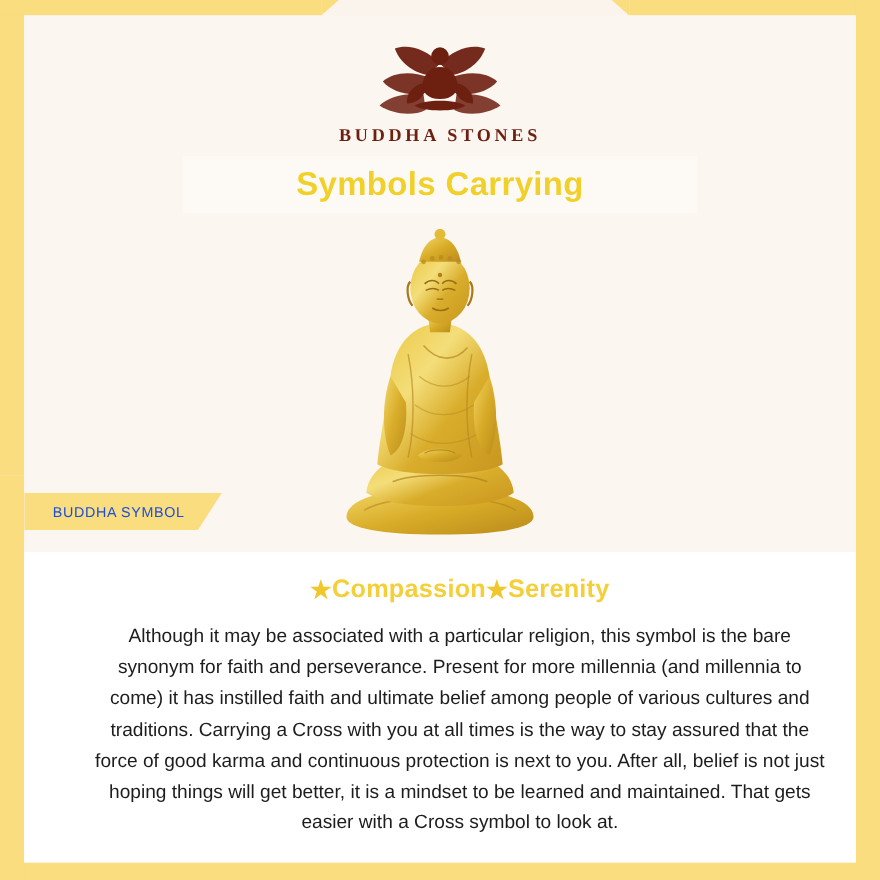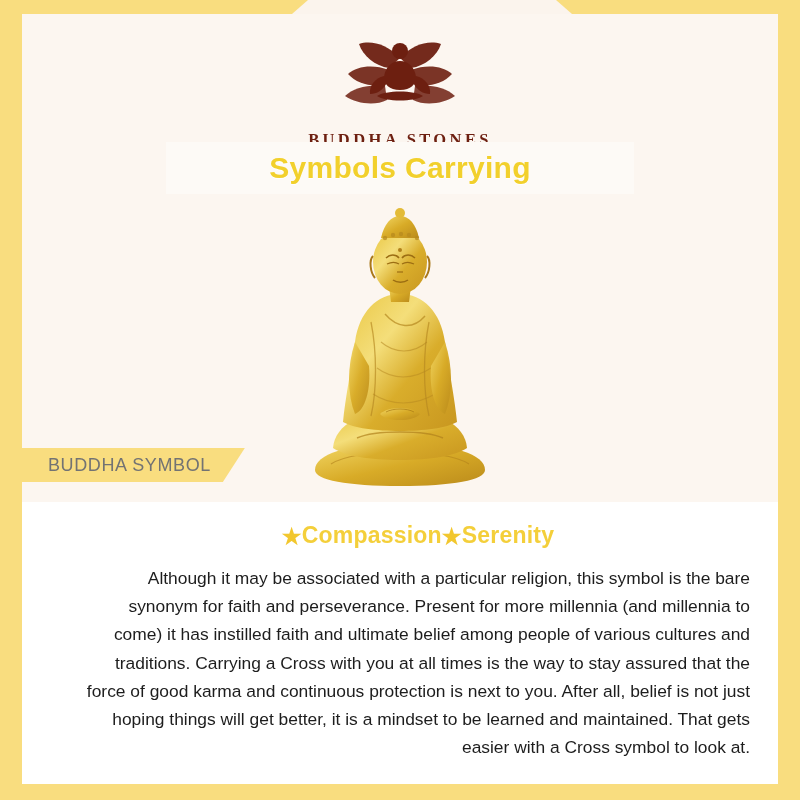--- a/index.html
+++ b/index.html
@@ -83,21 +83,21 @@
     top: 14px;
     text-align: center;
   }
   .logo-mark {
     width: 170px;
     height: 82px;
     margin: 0 auto;
     display: block;
   }
   .brand-name {
-    margin-top: 20px;
+    margin-top: 3px;
     font-size: 16.5px;
     letter-spacing: 3.4px;
     color: #6d1f10;
     font-weight: bold;
     font-family: "Liberation Serif", serif;
   }
 
   
   .title-band {
     position: absolute;
@@ -136,22 +136,22 @@
     left: 0;
     top: 434px;
     height: 34px;
     padding: 0 34px 0 26px;
     background: #f9dd7f;
     display: flex;
     align-items: center;
     clip-path: polygon(0 0, 100% 0, calc(100% - 22px) 100%, 0 100%);
   }
   .symbol-tag-label {
-    font-size: 18px;
-    color: #737373;
+    font-size: 13px;
+    color: #1d4ed8;
     letter-spacing: 0.6px;
   }
 
   
   .lower-panel {
     position: absolute;
     left: 0; right: 0;
     top: 488px;
     bottom: 0;
     background: #ffffff;
@@ -170,21 +170,21 @@
     color: #f2c72e;
     font-size: 22px;
     vertical-align: -1px;
   }
 
   .body-text {
     margin: 14px 28px 0 28px;
     font-size: 17.4px;
     line-height: 1.62;
     color: #1d1d1d;
-    text-align: right;
+    text-align: center;
     font-family: "Liberation Sans", sans-serif;
   }
 </style>
 </head>
 <body>
 
 <div class="page">
 
   <div class="bar bar-top-left"></div>
   <div class="bar bar-top-strip"></div>

